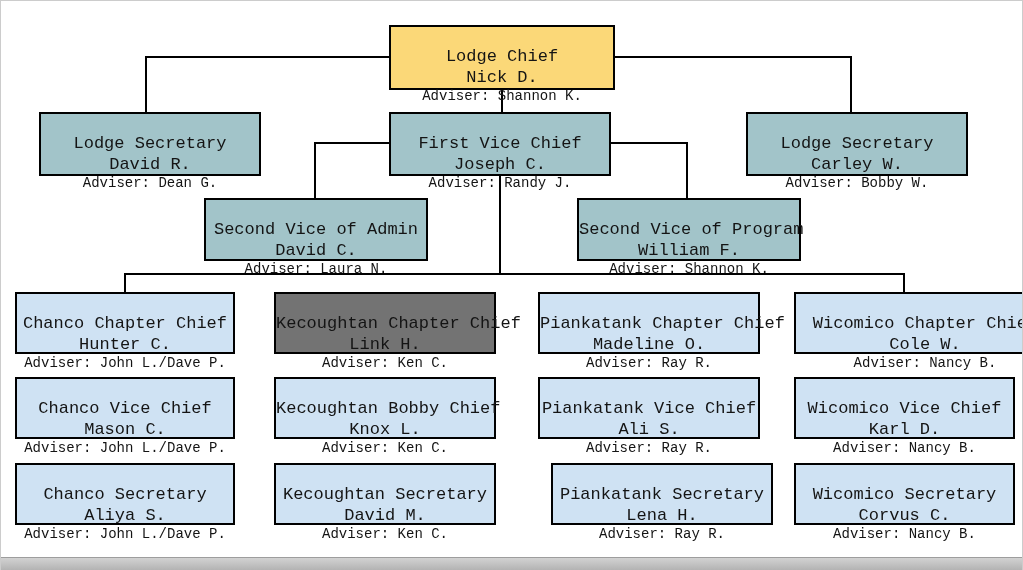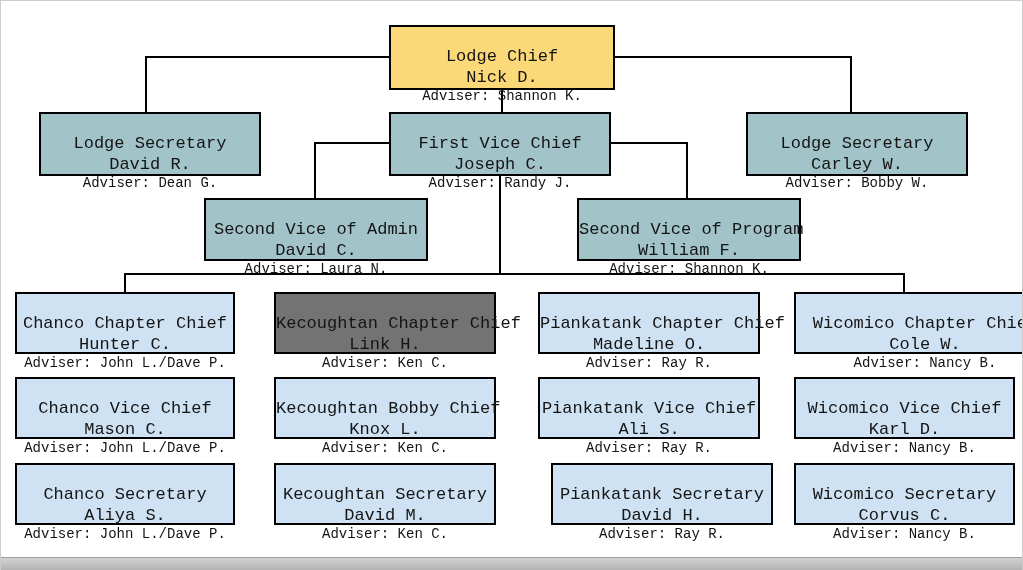--- a/index.html
+++ b/index.html
@@ -142,21 +142,21 @@
     <div class="n">Aliya S.</div>
     <div class="a">Adviser: John L./Dave P.</div>
   </div>
   <div class="node" style="left: 273px; top: 462px; width: 222px; height: 62px; background: rgb(207, 226, 243); border-color: rgb(0, 0, 0);">
     <div class="t">Kecoughtan Secretary</div>
     <div class="n">David M.</div>
     <div class="a">Adviser: Ken C.</div>
   </div>
   <div class="node" style="left: 550px; top: 462px; width: 222px; height: 62px; background: rgb(207, 226, 243); border-color: rgb(0, 0, 0);">
     <div class="t">Piankatank Secretary</div>
-    <div class="n">David H.</div>
+    <div class="n">Lena H.</div>
     <div class="a">Adviser: Ray R.</div>
   </div>
   <div class="node" style="left: 793px; top: 462px; width: 221px; height: 62px; background: rgb(207, 226, 243); border-color: rgb(0, 0, 0);">
     <div class="t">Wicomico Secretary</div>
     <div class="n">Corvus C.</div>
     <div class="a">Adviser: Nancy B.</div>
   </div>
 
   <div id="bottom-edge"></div>
 </div>

